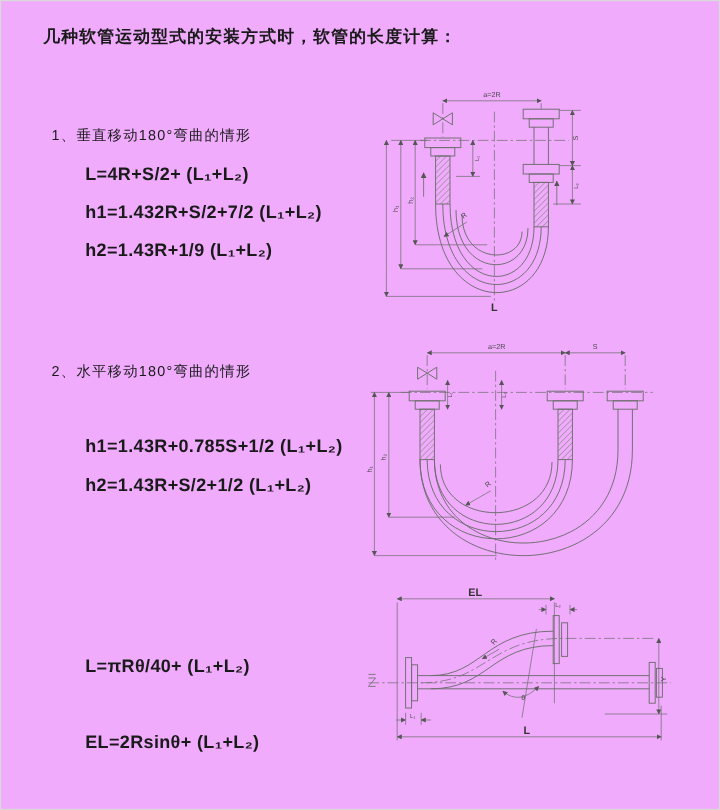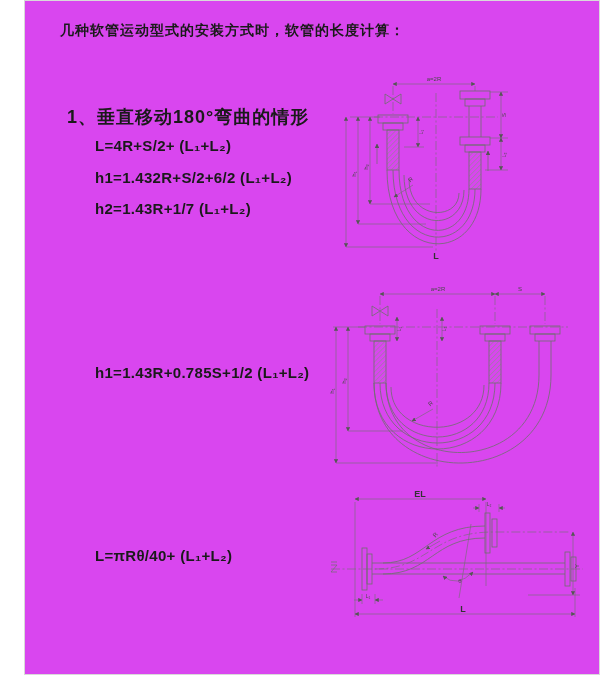--- a/index.html
+++ b/index.html
@@ -3,29 +3,28 @@
 <meta charset="utf-8">
 <style>
   html,body{margin:0;padding:0;}
   body{
     width:600px;height:675px;background:#ffffff;position:relative;
     font-family:"Liberation Sans","DejaVu Sans",sans-serif;
     color:#1a1a1a;overflow:hidden;
   }
   .page{
     position:absolute;inset:0;border:1px solid #d9d9d9;box-sizing:border-box;
-    background:#d946ef;
-    margin-left:24px;
+    background:#f0abfc;
   }
   .doc-title{
     position:absolute;left:35px;top:21px;
     font-size:14px;font-weight:700;letter-spacing:1px;white-space:nowrap;
   }
   .sec-heading{
-    position:absolute;font-size:18px;font-weight:700;letter-spacing:1px;white-space:nowrap;
+    position:absolute;font-size:12px;font-weight:400;letter-spacing:1px;white-space:nowrap;
   }
   .formula{
     position:absolute;font-size:15px;font-weight:700;letter-spacing:0.3px;white-space:nowrap;
   }
   .diagram{position:absolute;}
   svg text{
     font-family:"Liberation Sans","DejaVu Sans",sans-serif;
     fill:#4a4a4a;
   }
   .dimtxt{font-size:6px;}
@@ -34,26 +33,29 @@
 </style>
 </head>
 <body>
 
 <div class="page">
 
   <div class="doc-title">几种软管运动型式的安装方式时，软管的长度计算：</div>
 
   <div class="sec-heading" style="left:42px;top:104px;">1、垂直移动180°弯曲的情形</div>
   <div class="formula" style="left:70px;top:136px;">L=4R+S/2+ (L₁+L₂)</div>
-  <div class="formula" style="left:70px;top:168px;">h1=1.432R+S/2+6/2 (L₁+L₂)</div>
-  <div class="formula" style="left:70px;top:199px;">h2=1.43R+1/7 (L₁+L₂)</div>
-
+  <div class="formula" style="left:70px;top:168px;">h1=1.432R+S/2+7/2 (L₁+L₂)</div>
+  <div class="formula" style="left:70px;top:199px;">h2=1.43R+1/9 (L₁+L₂)</div>
+
+  <div class="sec-heading" style="left:42px;top:300px;">2、水平移动180°弯曲的情形</div>
   <div class="formula" style="left:70px;top:363px;text-align:right;">h1=1.43R+0.785S+1/2 (L₁+L₂)</div>
+  <div class="formula" style="left:70px;top:395px;">h2=1.43R+S/2+1/2 (L₁+L₂)</div>
 
   <div class="formula" style="left:70px;top:546px;">L=πRθ/40+ (L₁+L₂)</div>
+  <div class="formula" style="left:70px;top:609px;">EL=2Rsinθ+ (L₁+L₂)</div>
 
   <div class="diagram" style="left:313px;top:68px;width:277px;height:197px;">
     <svg width="277" height="197" viewBox="0 0 277 197">
       <defs>
         <marker id="ar" viewBox="0 0 10 10" refX="9" refY="5" markerWidth="7" markerHeight="7" orient="auto-start-reverse">
           <path d="M0,0 L10,5 L0,10 z" fill="#555"></path>
         </marker>
         <pattern id="hatch" width="3.5" height="3.5" patternUnits="userSpaceOnUse" patternTransform="rotate(45)">
           <line x1="0" y1="0" x2="0" y2="3.5" stroke="#8a8a8a" stroke-width="1"></line>
         </pattern>

